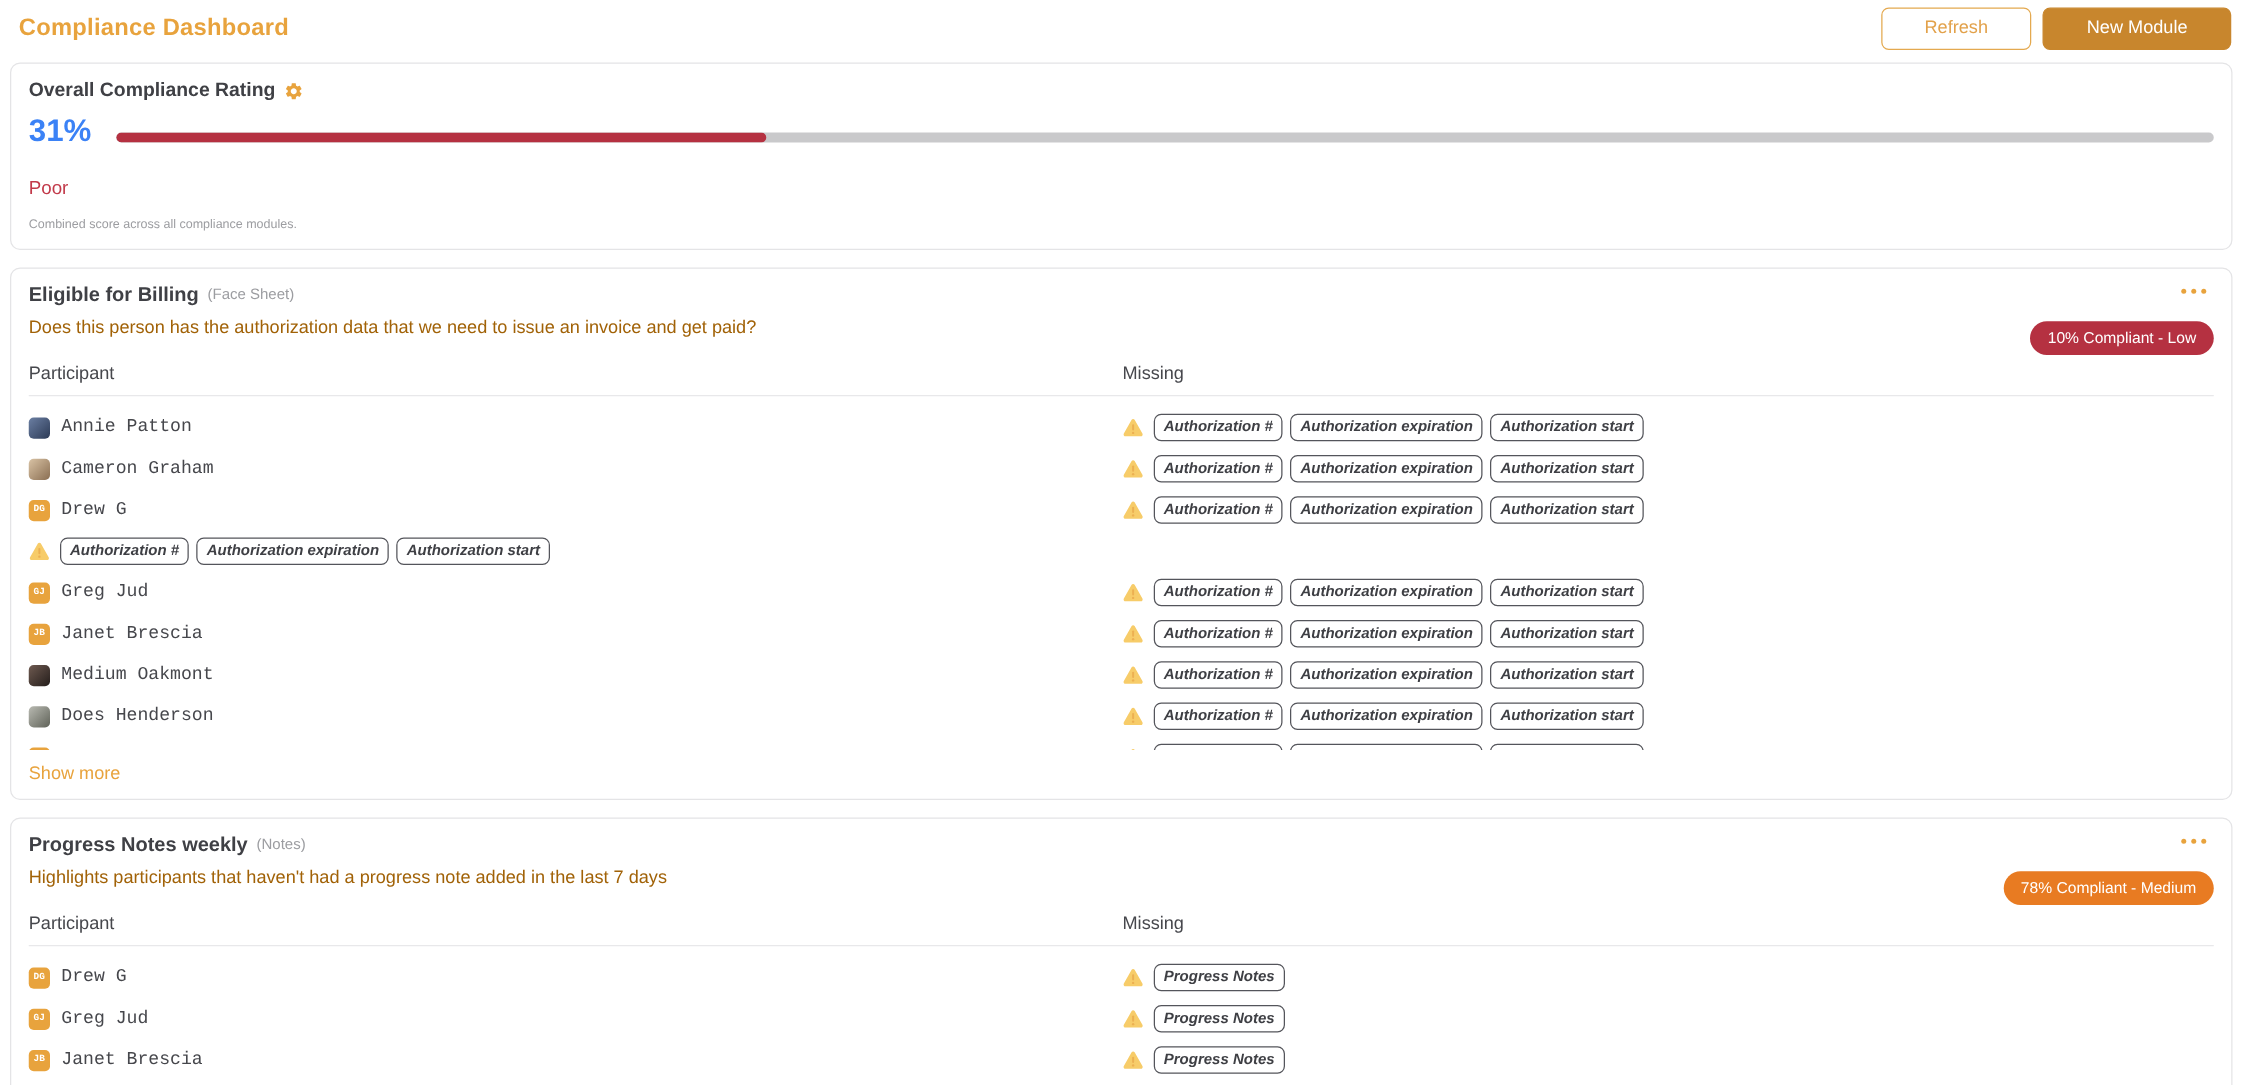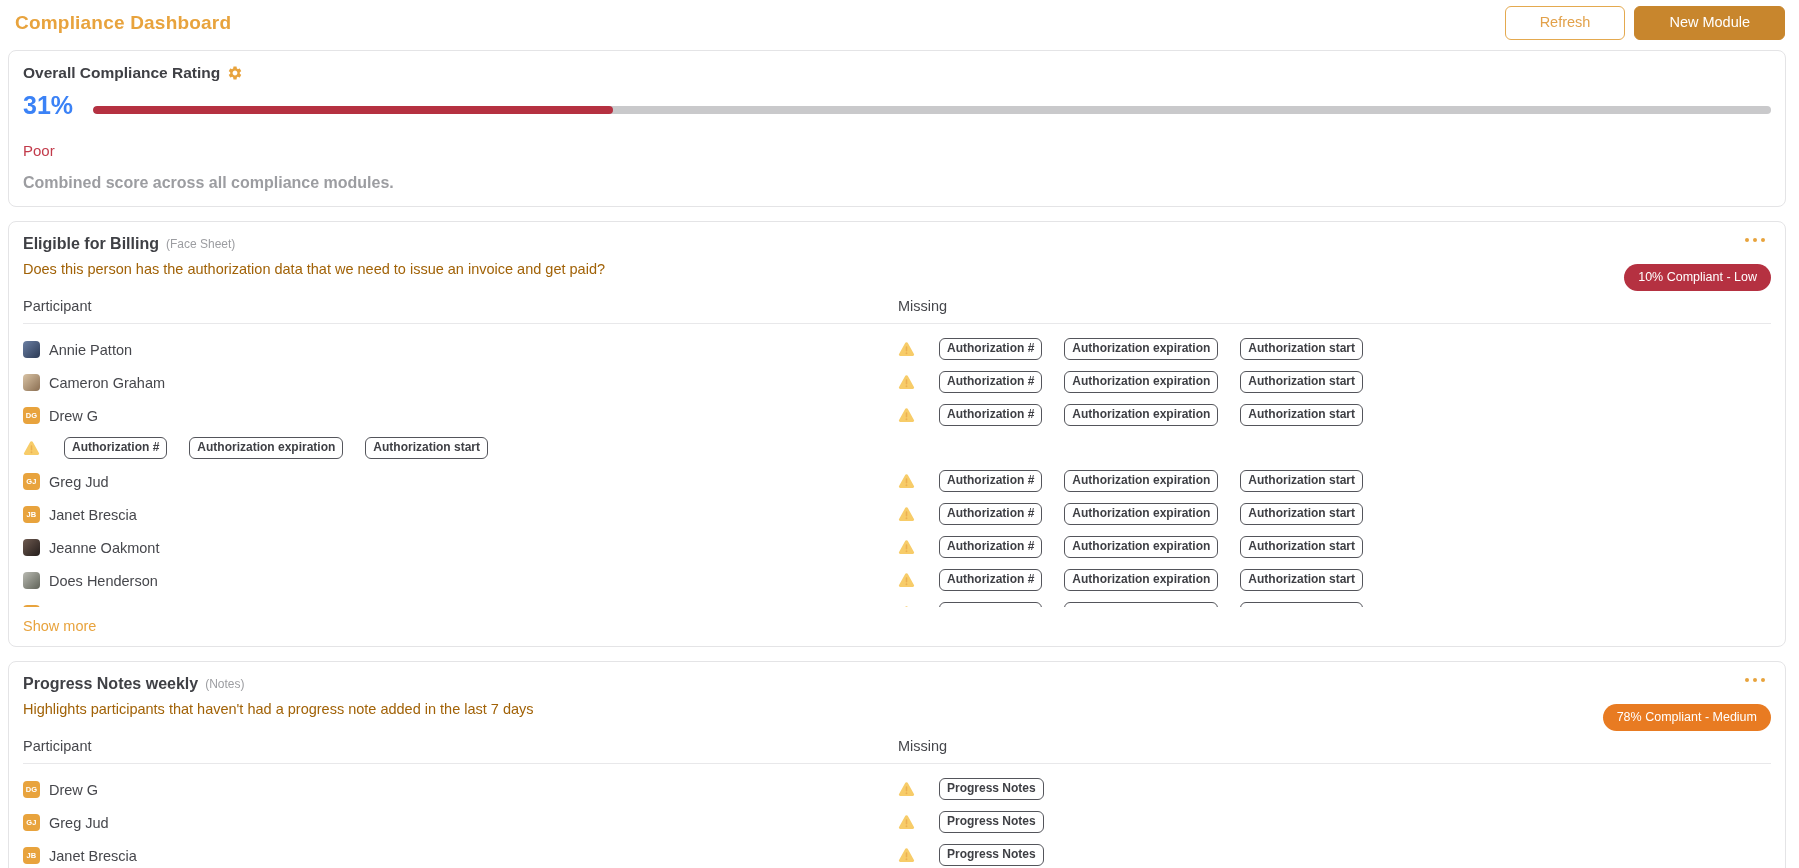--- a/index.html
+++ b/index.html
@@ -20,42 +20,42 @@
   .card-pad { padding: 13px 14px 14px; }
 
   
   .card-title { font-size: 15.5px; font-weight: 700; color: #3f4045; display: flex; align-items: center; gap: 7px; }
   .gear { width: 16px; height: 16px; display: inline-block; cursor: pointer; }
   .score-row { display: flex; align-items: center; gap: 20px; margin-top: 11px; }
   .score-num { font-size: 25px; color: #3b82f6; font-weight: 600; line-height: 1; }
   .bar-track { flex: 1; height: 8px; border-radius: 4px; background: #c9c9cb; margin-top: 10px; overflow: hidden; }
   .bar-fill { height: 100%; border-radius: 4px; background: #b53141; }
   .rating-label { margin-top: 24px; font-size: 15px; color: #c23a4a; }
-  .card-subtext { margin-top: 15px; font-size: 16px; color: #9c9da1; font-weight: bold; }
+  .card-subtext { margin-top: 15px; font-size: 10px; color: #9c9da1; }
 
   
   .module { padding: 13px 14px 4px; }
-  .module-title-row { display: flex; align-items: center; gap: 7px; }
+  .module-title-row { display: flex; align-items: flex-start; gap: 7px; }
   .module-title { font-size: 16px; font-weight: 600; color: #3f4045; }
   .module-subtitle { font-size: 12px; color: #9c9da1; }
   .module-desc { margin-top: 8px; font-size: 14.5px; color: #a16207; max-width: 72%; }
   .dots-menu { position: absolute; top: 16px; right: 20px; display: flex; gap: 3.5px; cursor: pointer; }
   .dots-menu i { width: 4.5px; height: 4.5px; border-radius: 50%; background: #e8a33d; }
   .badge { position: absolute; top: 42px; right: 14px; color: #fff; font-size: 12.5px;
            padding: 6px 14px 7px; border-radius: 14px; white-space: nowrap; }
 
   .cols-header { display: grid; grid-template-columns: 875px 1fr; margin-top: 21px;
                  font-size: 14.5px; color: #46474c; padding-bottom: 9px; border-bottom: 1px solid #e8e8ea; }
   .rows { padding-top: 9px; }
   .row { display: grid; grid-template-columns: 875px 1fr; align-items: center; height: 33px; }
-  .pcell { display: flex; align-items: flex-end; gap: 9px; font-size: 14.5px; color: #46474c; cursor: pointer; }
+  .pcell { display: flex; align-items: flex-start; gap: 9px; font-size: 14.5px; color: #46474c; cursor: pointer; font-family: Liberation Mono, monospace; }
   .avatar { width: 17px; height: 17px; border-radius: 4px; flex: 0 0 auto; display: flex;
             align-items: center; justify-content: center; overflow: hidden; }
   .avatar.initials { background: #e8a33d; color: #fff; font-size: 7.5px; font-weight: 700; letter-spacing: .2px; }
-  .mcell { display: flex; align-items: center; gap: 22px; }
+  .mcell { display: flex; align-items: center; gap: 6px; font-style: italic; }
   .chip { border: 1.5px solid #54555b; border-radius: 6px; padding: 2px 7px 3px; font-size: 12px;
           font-weight: 700; color: #3e3f44; background: #fff; white-space: nowrap; line-height: 1.25; }
   .warn { width: 17px; height: 16px; margin-right: 2px; flex: 0 0 auto; }
   .peek-wrap { height: 10px; overflow: hidden; }
   .show-more { text-align: left; font-size: 14.5px; color: #e8a33d; padding: 11px 0 8px; cursor: pointer; }
 </style>
 </head>
 <body>
 
 <div class="page">
@@ -190,21 +190,21 @@
     <circle cx="12" cy="17.1" r="1.35" fill="#ecb052"></circle>
   </svg>
 <span class="chip">Authorization #</span>
             <span class="chip">Authorization expiration</span>
             <span class="chip">Authorization start</span>
           </div>
         </div>
         <div class="row">
           <div class="pcell">
             <span class="avatar photo" style="background: linear-gradient(135deg, rgb(110, 90, 80), rgb(36, 29, 27));"></span>
-            <span>Jeanne Oakmont</span>
+            <span>Medium Oakmont</span>
           </div>
           <div class="mcell">
   <svg class="warn" viewBox="0 0 24 22">
     <path d="M10.3 2.3 L1.5 17.9 a2.1 2.1 0 0 0 1.8 3.1 h17.4 a2.1 2.1 0 0 0 1.8 -3.1 L13.7 2.3 a2 2 0 0 0 -3.4 0 Z" fill="#f7cc69"></path>
     <rect x="10.9" y="7.2" width="2.2" height="7.2" rx="1.1" fill="#ecb052"></rect>
     <circle cx="12" cy="17.1" r="1.35" fill="#ecb052"></circle>
   </svg>
 <span class="chip">Authorization #</span>
             <span class="chip">Authorization expiration</span>
             <span class="chip">Authorization start</span>

